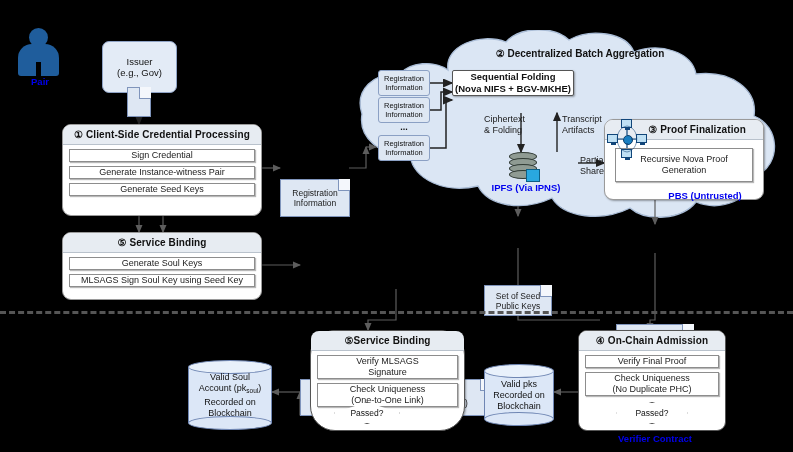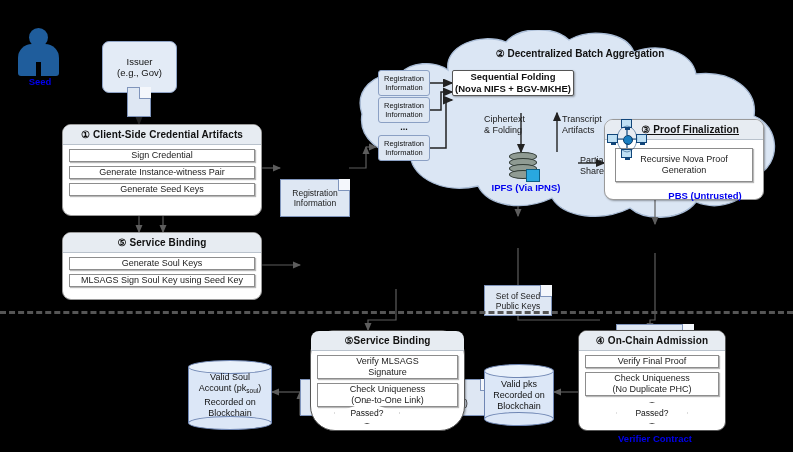--- a/index.html
+++ b/index.html
@@ -171,33 +171,33 @@
     <line x1="580" y1="392" x2="554" y2="392" stroke="#5d5d5d" stroke-width="1.2" marker-end="url(#ahg)"></line>
 
     <line x1="139" y1="216" x2="139" y2="232" stroke="#5d5d5d" stroke-width="1.2" marker-end="url(#ahg)"></line>
   </svg>
 
   <div class="abs person" style="left:18px;top:28px;width:41px;height:48px;">
     <div class="head"></div>
     <div class="body"></div>
     <div class="notch"></div>
   </div>
-  <div class="abs bluelbl clip" style="left:14px;top:76px;width:52px;height:11px;">Seed</div>
+  <div class="abs bluelbl clip" style="left:14px;top:76px;width:52px;height:11px;">Pair</div>
 
   <div class="abs rrect" style="left:102px;top:41px;width:75px;height:52px;flex-direction:column;">
     <span>Issuer</span>
     <span>(e.g., Gov)</span>
   </div>
 
   <div class="abs note" style="left:127px;top:87px;width:24px;height:30px;">
     <div class="fold"></div>
   </div>
 
   <div class="abs group" style="left:62px;top:124px;width:200px;height:92px;">
-    <div class="ghead">① Client-Side Credential Artifacts</div>
+    <div class="ghead">① Client-Side Credential Processing</div>
     <div class="row">Sign Credential</div>
     <div class="row">Generate Instance-witness Pair</div>
     <div class="row">Generate Seed Keys</div>
   </div>
 
   <div class="abs group" style="left:62px;top:232px;width:200px;height:68px;">
     <div class="ghead">⑤ Service Binding</div>
     <div class="row">Generate Soul Keys</div>
     <div class="row">MLSAGS Sign Soul Key using Seed Key</div>
   </div>
@@ -233,21 +233,21 @@
   <div class="abs dbicon" style="left:509px;top:152px;width:30px;height:28px;">
     <div class="d" style="top:0;"></div>
     <div class="d" style="top:6px;"></div>
     <div class="d" style="top:12px;"></div>
     <div class="d" style="top:18px;"></div>
     <div class="sq"></div>
   </div>
   <div class="abs bluelbl" style="left:468px;top:182px;width:116px;">IPFS (Via IPNS)</div>
 
   <div class="abs group" style="left:604px;top:119px;width:160px;height:81px;">
-    <div class="ghead" style="text-align:right;padding-right:24px;text-decoration:underline;">③ Proof Finalization</div>
+    <div class="ghead" style="text-align:right;padding-right:17px;">③ Proof Finalization</div>
     <div class="row" style="margin:8px 10px;padding:5px 0;white-space:pre-line;font-weight:normal;">Recursive Nova Proof
 Generation</div>
   </div>
 
   <div class="abs neticon" style="left:606px;top:118px;width:42px;height:42px;">
     <div class="mon" style="left:15px;top:1px;">
         <i></i>
       </div>
     <div class="mon" style="left:1px;top:16px;">
         <i></i>

